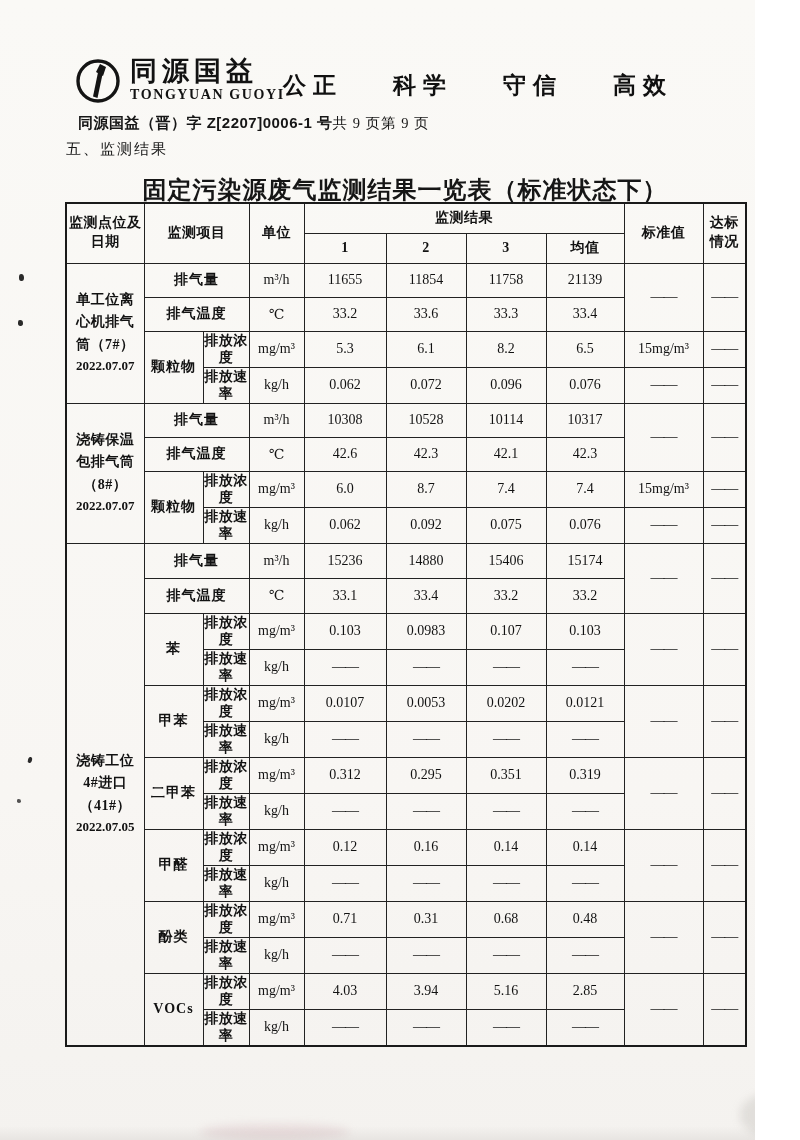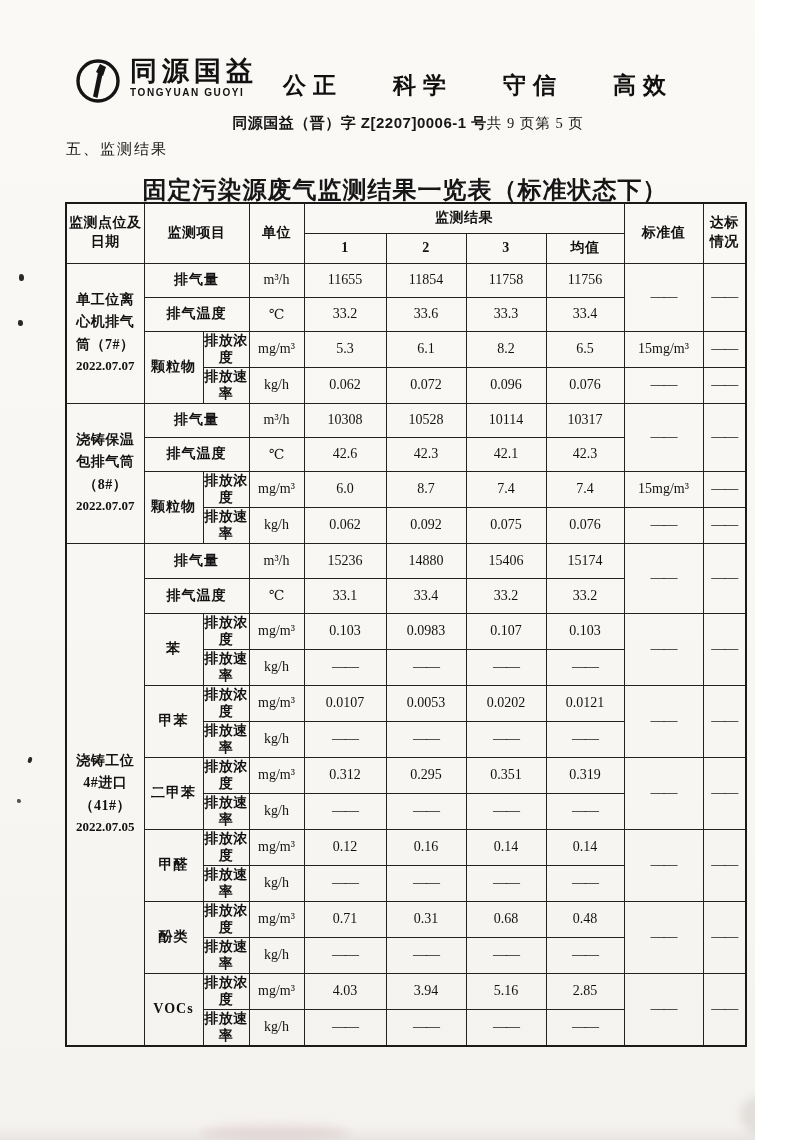--- a/index.html
+++ b/index.html
@@ -6,24 +6,24 @@
   .page{
     position:relative; width:755px; height:1140px; overflow:hidden;
     background:linear-gradient(180deg,#faf9f6 0%,#f8f6f3 70%,#f4f2ef 100%);
     font-family:"Liberation Serif","DejaVu Serif",serif; color:#161616;
   }
   
   .logo-wrap{position:absolute; left:74px; top:57px; display:flex; align-items:flex-start;}
   .logo-svg{width:48px; height:48px;}
   .logo-text{margin-left:8px;}
   .logo-cn{font-family:"Liberation Sans","DejaVu Sans",sans-serif; font-weight:bold; font-size:27px; letter-spacing:5px; line-height:1.1; color:#121212;}
-  .logo-en{font-family:Liberation Sans, sans-serif; font-weight:bold; font-size:10px; letter-spacing:1.6px; color:#121212;}
+  .logo-en{font-family:Liberation Serif, serif; font-weight:bold; font-size:14px; letter-spacing:1.6px; color:#121212;}
   .slogan{position:absolute; left:283px; top:70px; display:flex; gap:50px;}
   .slogan span{font-weight:bold; font-size:23px; letter-spacing:7px; color:#101010;}
-  .docline{position:absolute; left:78px; top:114px; width:660px; display:flex; justify-content:center; align-items:baseline;}
+  .docline{position:absolute; left:78px; top:114px; width:660px; display:flex; justify-content:flex-start; align-items:baseline;}
   .doc-no{font-family:"Liberation Sans","DejaVu Sans",sans-serif; font-weight:bold; font-size:15px; letter-spacing:0.5px;}
   .pages{font-size:14.5px; letter-spacing:1px;}
   .pages span{}
   .sec-head{position:absolute; left:66px; top:140px; font-size:15px; font-weight:400; letter-spacing:2px;}
   .tbl-title{position:absolute; left:65px; top:174px; width:680px; text-align:center; font-size:24px; font-weight:bold; letter-spacing:1px;}
   
   table.tbl{
     position:absolute; left:65px; top:202px; width:680px;
     border-collapse:collapse; table-layout:fixed; border:2.4px solid #1a1a1a;
   }
@@ -65,21 +65,21 @@
 
   <div class="slogan">
     <span>公正</span>
     <span>科学</span>
     <span>守信</span>
     <span>高效</span>
   </div>
 
   <div class="docline">
     <span class="doc-no">同源国益（晋）字 Z[2207]0006-1 号</span>
-    <span class="pages"><span>共 9 页</span><span>第 5 页</span></span>
+    <span class="pages"><span>共 9 页</span><span>第 9 页</span></span>
   </div>
 
   <div class="sec-head">五、监测结果</div>
   <div class="tbl-title">固定污染源废气监测结果一览表（标准状态下）</div>
 
   <table class="tbl">
     <colgroup>
       <col style="width:78px">
         <col style="width:59px">
         <col style="width:46px">
@@ -113,21 +113,21 @@
         <div>单工位离</div>
         <div>心机排气</div>
         <div>筒（7#）</div>
         <div class="dt">2022.07.07</div>
       </td>
       <td colspan="2" class="lbl">排气量</td>
       <td class="unit">m³/h</td>
       <td class="num">11655</td>
       <td class="num">11854</td>
       <td class="num">11758</td>
-      <td class="num">11756</td>
+      <td class="num">21139</td>
       <td rowspan="2" class="dashC">——</td>
       <td rowspan="2" class="dashC">——</td>
     </tr>
     <tr class="h34">
       <td colspan="2" class="lbl">排气温度</td>
       <td class="unit">℃</td>
       <td class="num">33.2</td>
       <td class="num">33.6</td>
       <td class="num">33.3</td>
       <td class="num">33.4</td>

